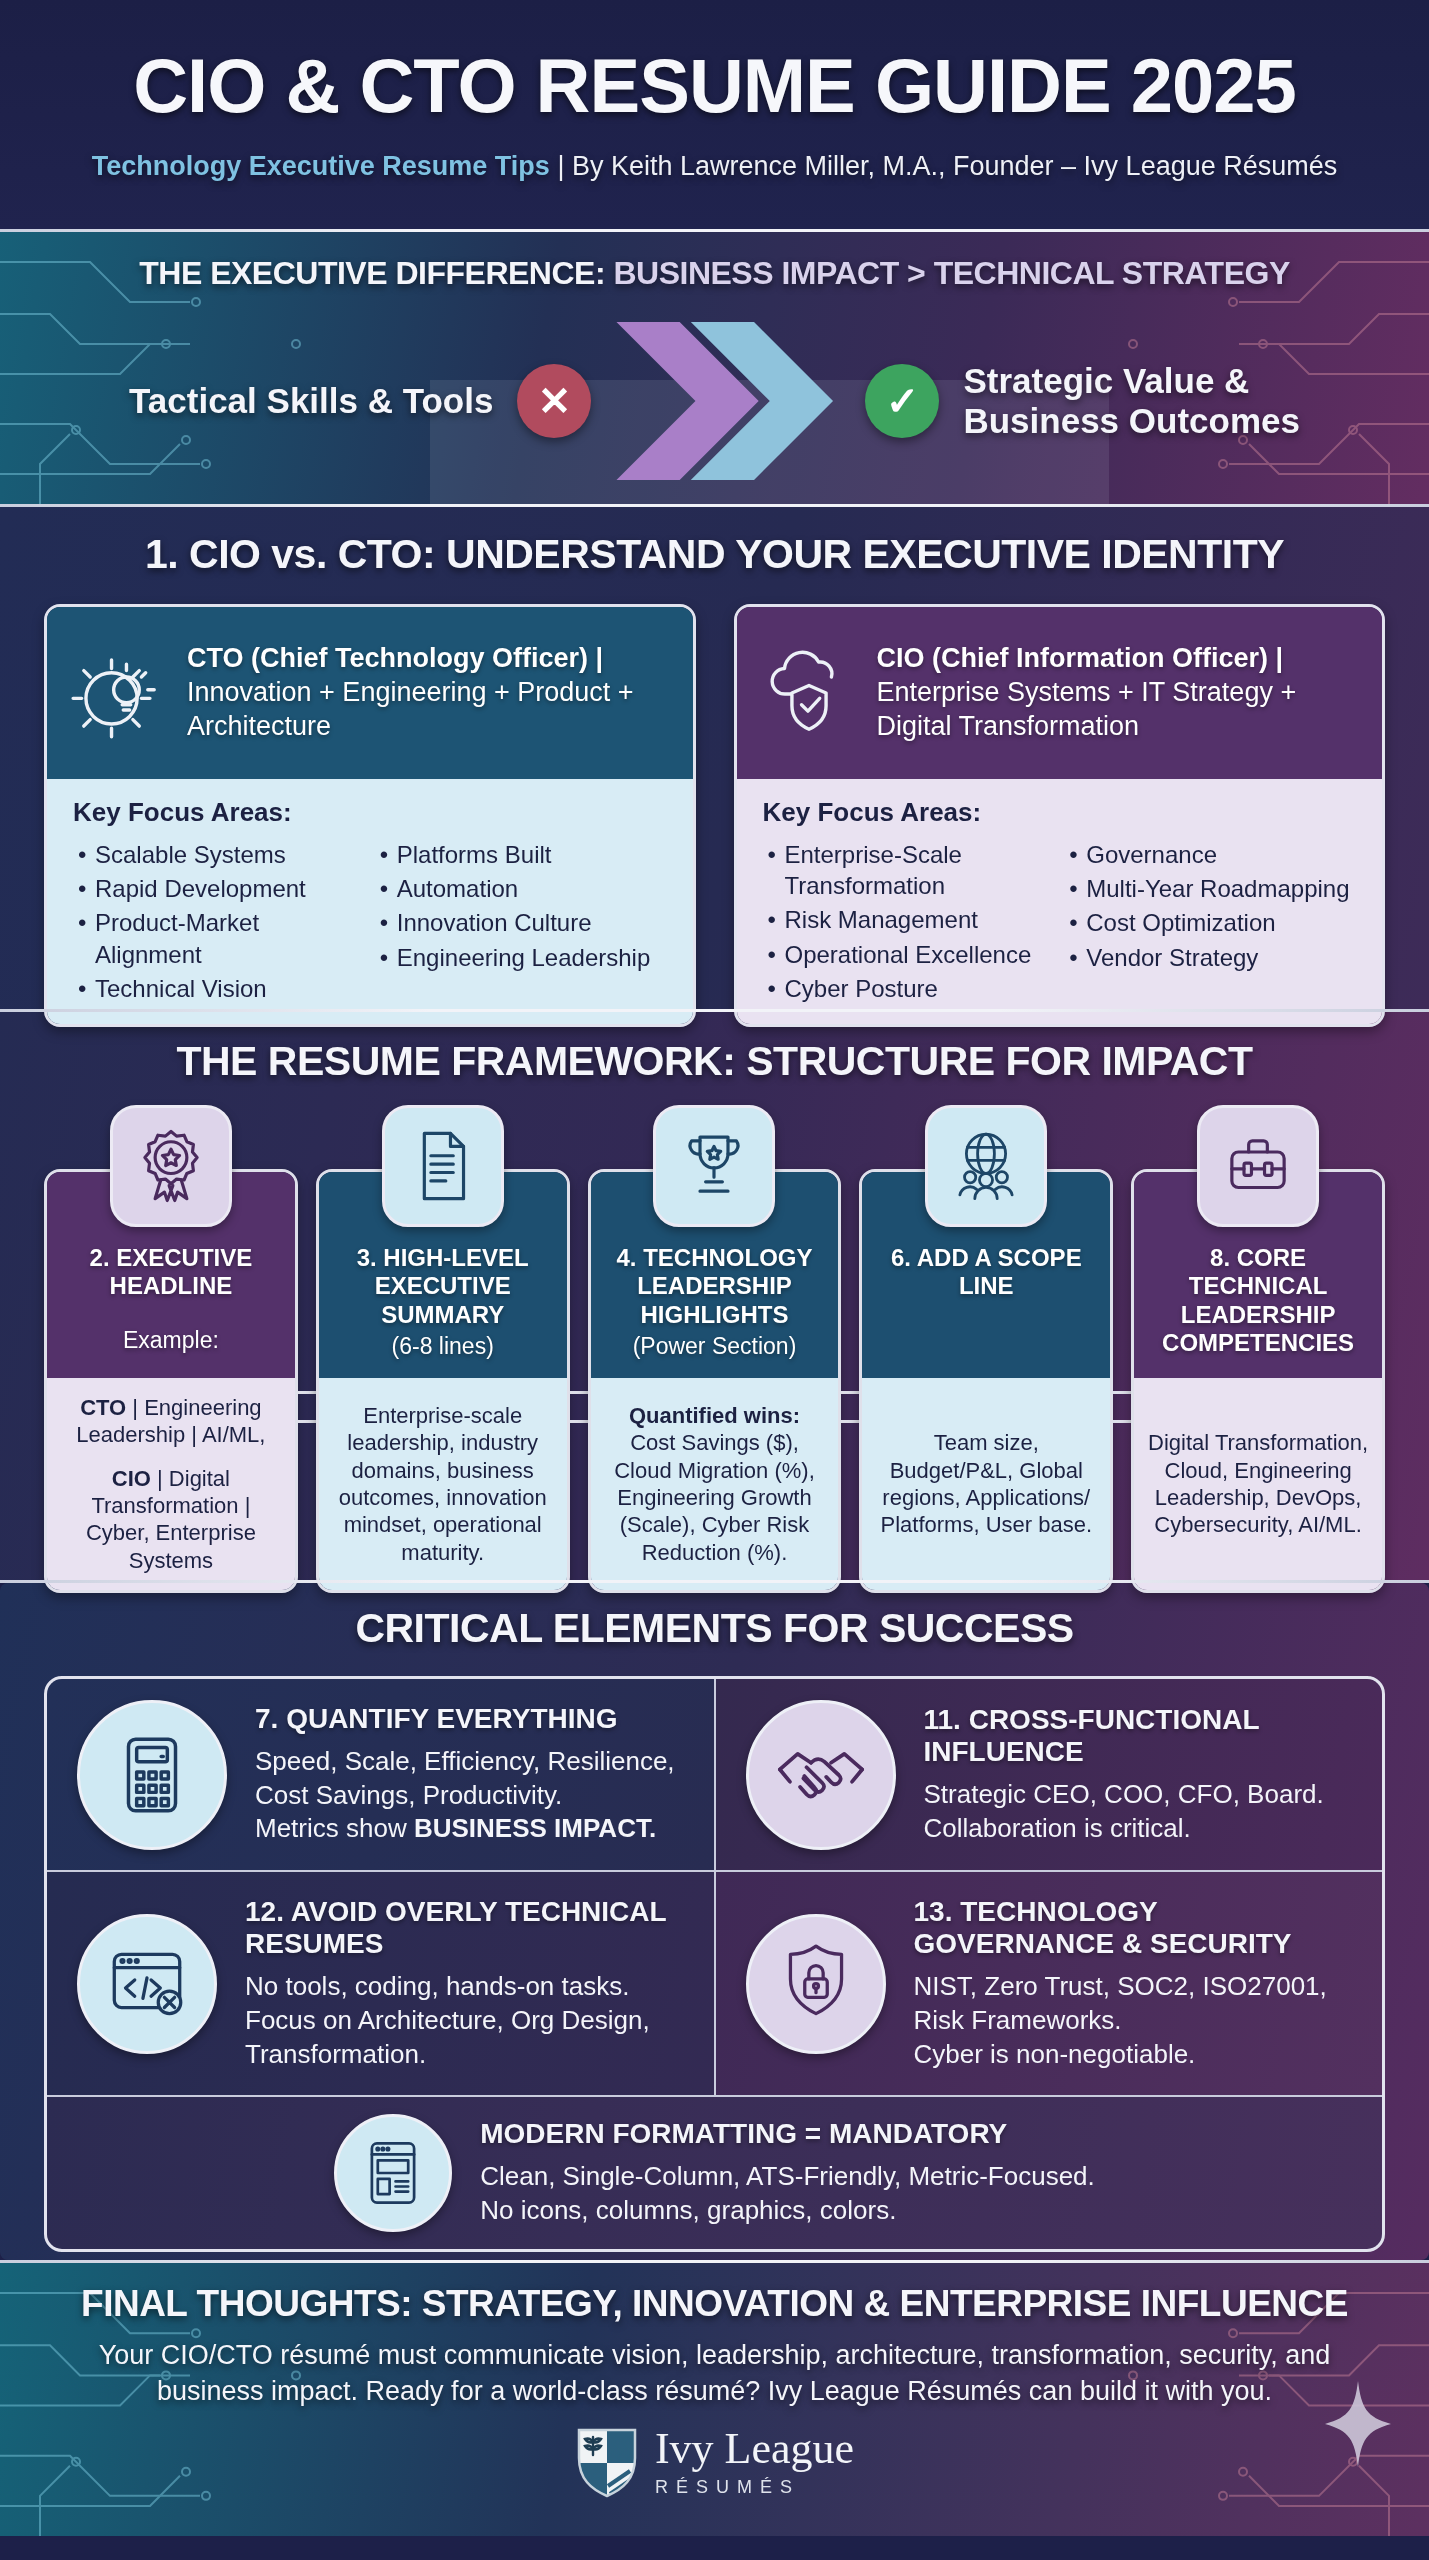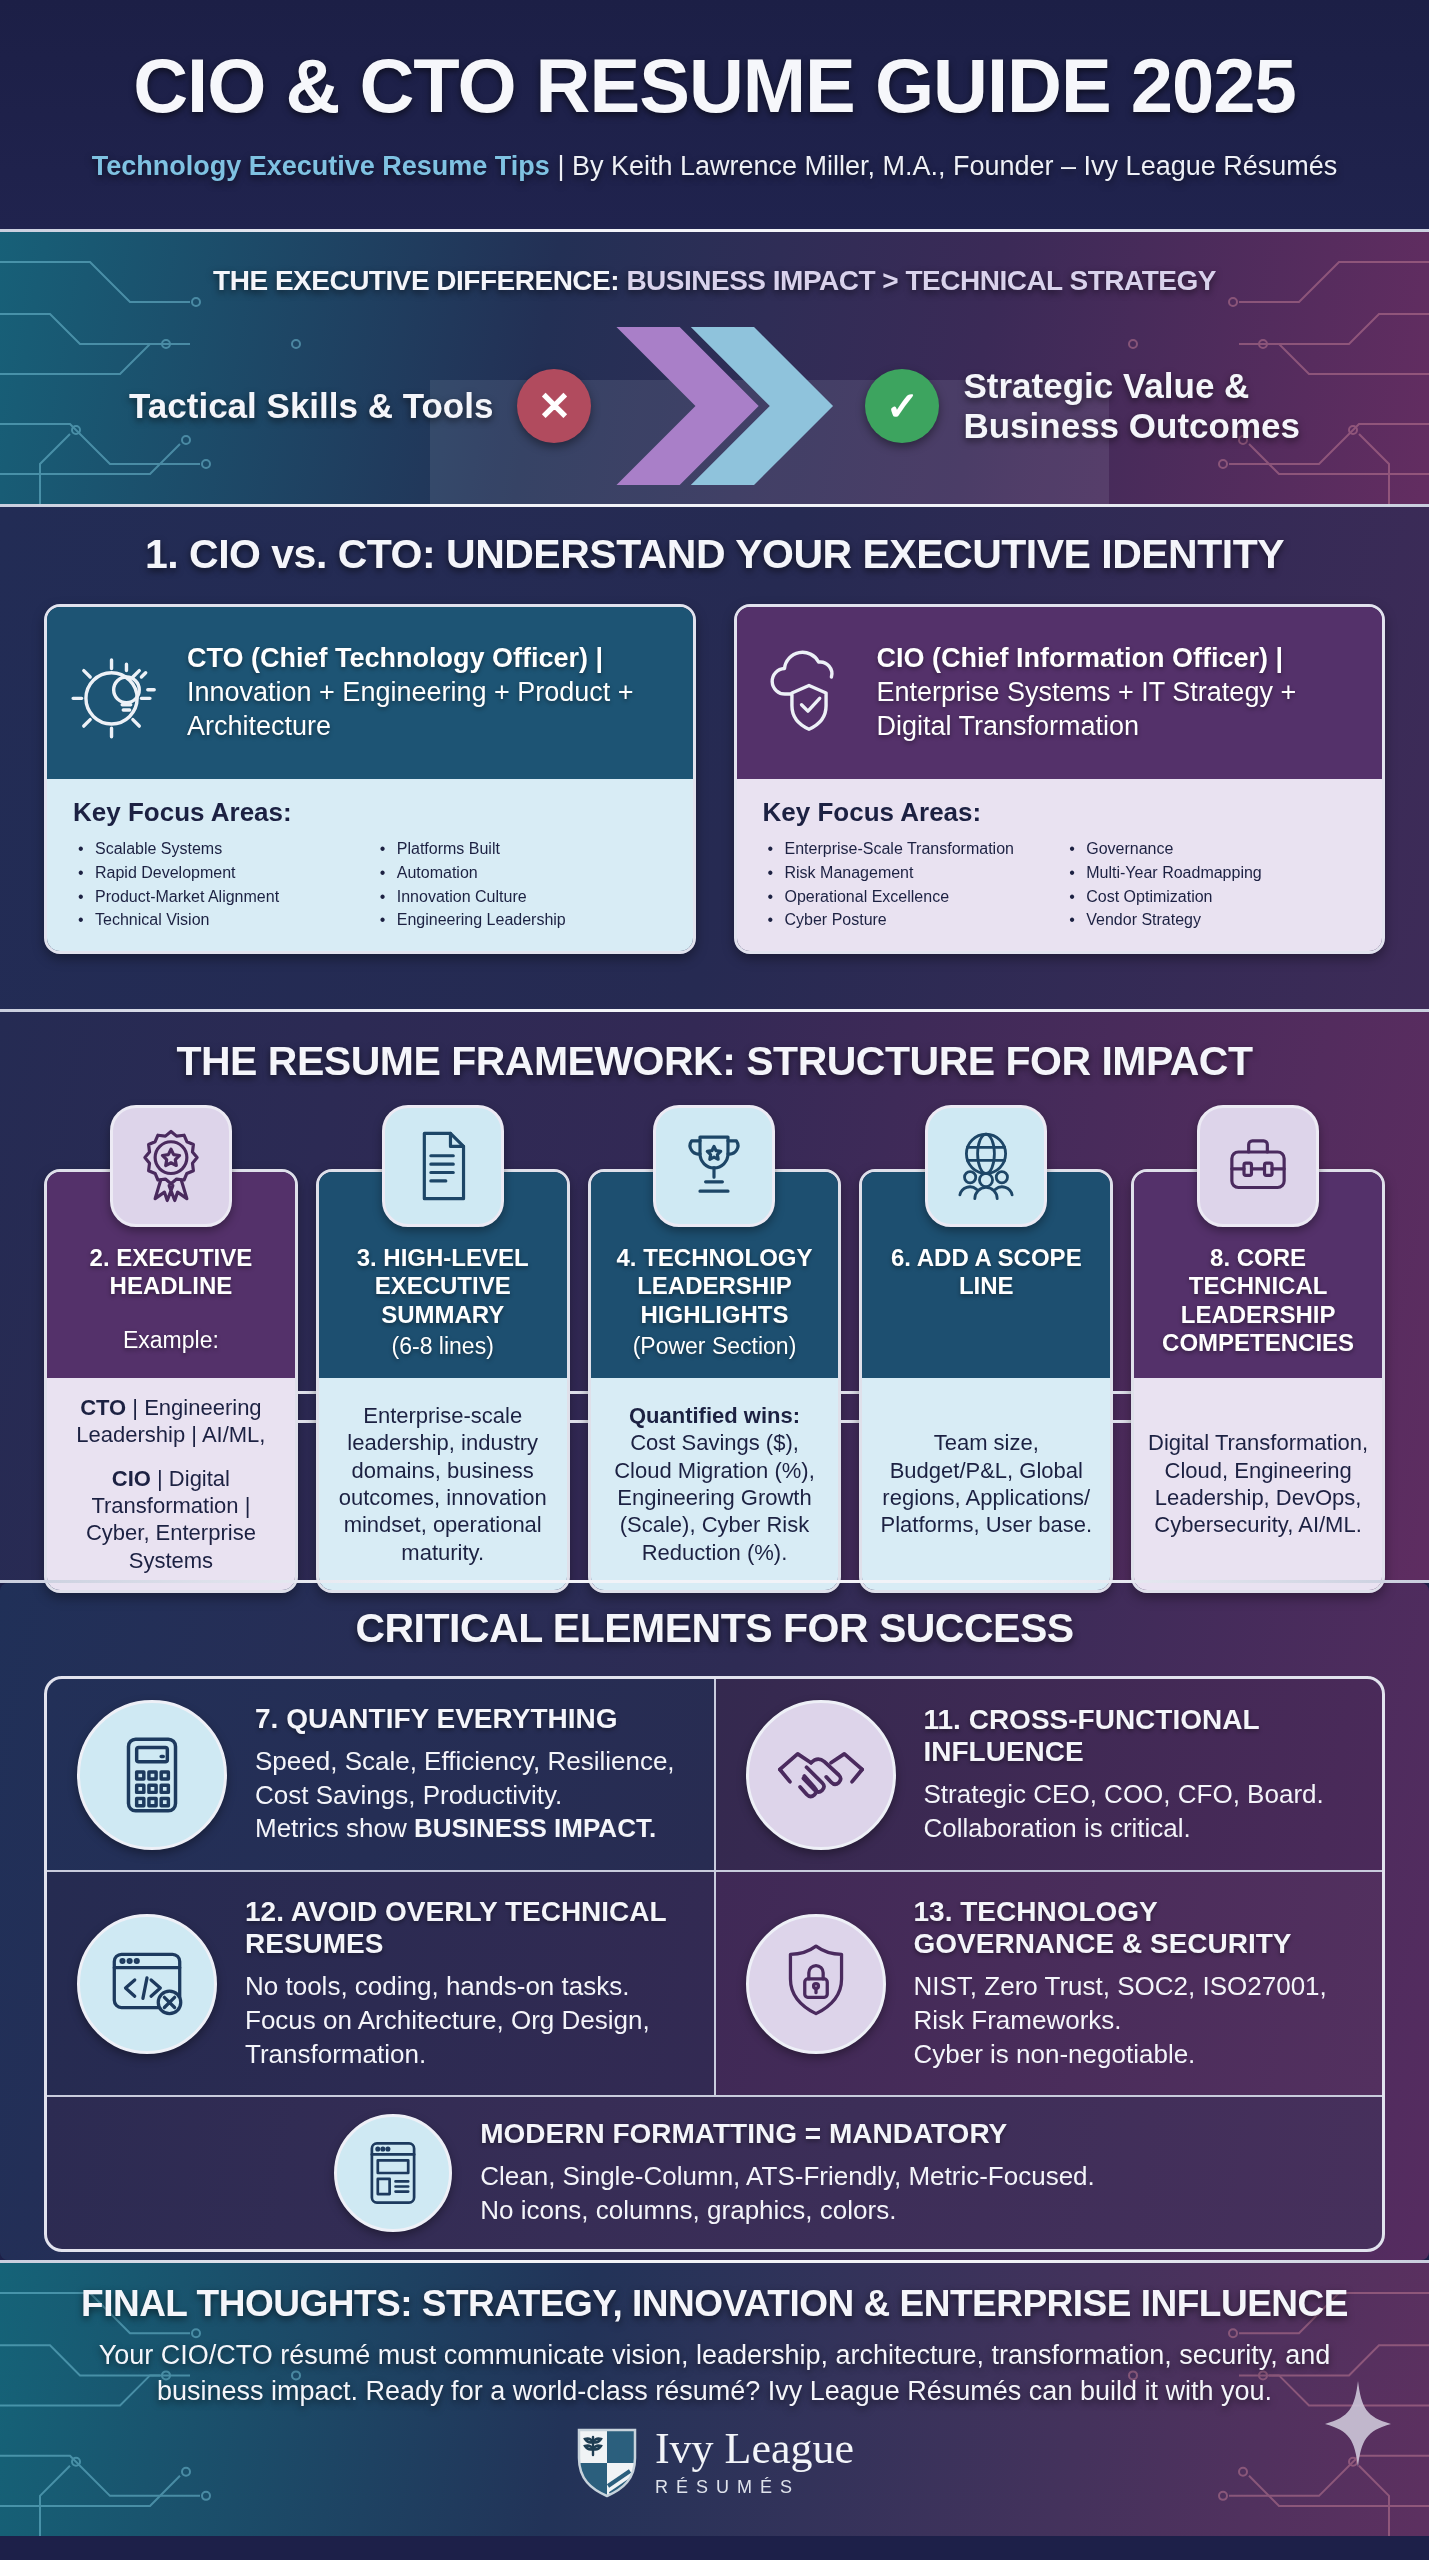--- a/index.html
+++ b/index.html
@@ -18,21 +18,21 @@
   
   .header { height:229px; background:linear-gradient(180deg,#1c1f46,#20234e); text-align:center; padding-top:42px; }
   .main-title { font-size:76px; font-weight:bold; letter-spacing:-1px; color:#f6f7fb; }
   .sub-title { margin-top:22px; font-size:27px; font-weight:bold; }
   .sub-title .hl { color:#7fc2e2; }
   .sub-title .rest { color:#eef0f6; font-weight:normal; }
 
   
   .banner { height:272px; position:relative; overflow:hidden; text-align:center;
     background:linear-gradient(100deg,#176078 0%,#233055 38%,#3b2a57 68%,#632d61 100%); }
-  .banner-heading { margin-top:33px; font-size:28px; font-weight:bold; letter-spacing:-0.5px; position:relative; z-index:2;}
+  .banner-heading { margin-top:23px; font-size:32px; font-weight:bold; letter-spacing:-0.5px; position:relative; z-index:2;}
   .banner-heading .accent { color:#d9d2ec; }
   .flow-band { position:absolute; left:430px; right:320px; top:148px; height:132px; background:rgba(195,205,225,.12); z-index:1;}
   .flow-row { position:relative; z-index:2; margin-top:30px; display:flex; align-items:center; justify-content:center; gap:24px; }
   .flow-label { font-size:35px; font-weight:bold; text-align:left; line-height:1.15; }
   .badge { width:74px; height:74px; border-radius:50%; display:flex; align-items:center; justify-content:center;
     font-size:40px; font-weight:bold; color:#fff; flex:none; box-shadow:0 4px 10px rgba(0,0,0,.4); }
   .badge.x { background:#b14b5e; }
   .badge.check { background:#3da45f; }
   .chevrons { height:158px; }
 
@@ -48,21 +48,21 @@
   .id-head.teal { background:#1d5474; }
   .id-head.purple { background:#54316a; }
   .id-head svg { flex:none; }
   .id-title { font-size:27px; line-height:1.25; color:#fff; text-shadow:0 2px 4px rgba(0,0,0,.4); }
   .id-body { padding:18px 26px 20px; color:#1c2142; }
   .id-body.blue { background:#d8ecf5; }
   .id-body.lav { background:#e9e2f1; }
   .focus-label { font-size:26px; font-weight:bold; }
   .focus-cols { display:flex; gap:10px; margin-top:8px; }
   .focus-cols ul { list-style:none; flex:1; }
-  .focus-cols li { font-size:16px; line-height:1.3; position:relative; padding-left:22px; margin-top:3px;}
+  .focus-cols li { font-size:24px; line-height:1.3; position:relative; padding-left:22px; margin-top:3px;}
   .focus-cols li::before { content:"•"; position:absolute; left:5px; }
 
   
   .framework { height:568px; background:linear-gradient(102deg,#252b53 0%,#332955 45%,#5e2d61 100%); }
   .framework .sec-heading { padding-top:26px; }
   .fw-row { display:flex; gap:18px; padding:0 44px; margin-top:20px; align-items:flex-start; }
   .fw-col { flex:1; position:relative; }
   .fw-col:not(:last-child)::after { content:""; position:absolute; top:286px; right:-21px; width:21px; height:26px;
     border-top:3px solid #dfe0ea; border-bottom:3px solid #dfe0ea; }
   .fw-tile { width:122px; height:122px; border-radius:26px; border:3px solid #eceaf4; margin:0 auto;

